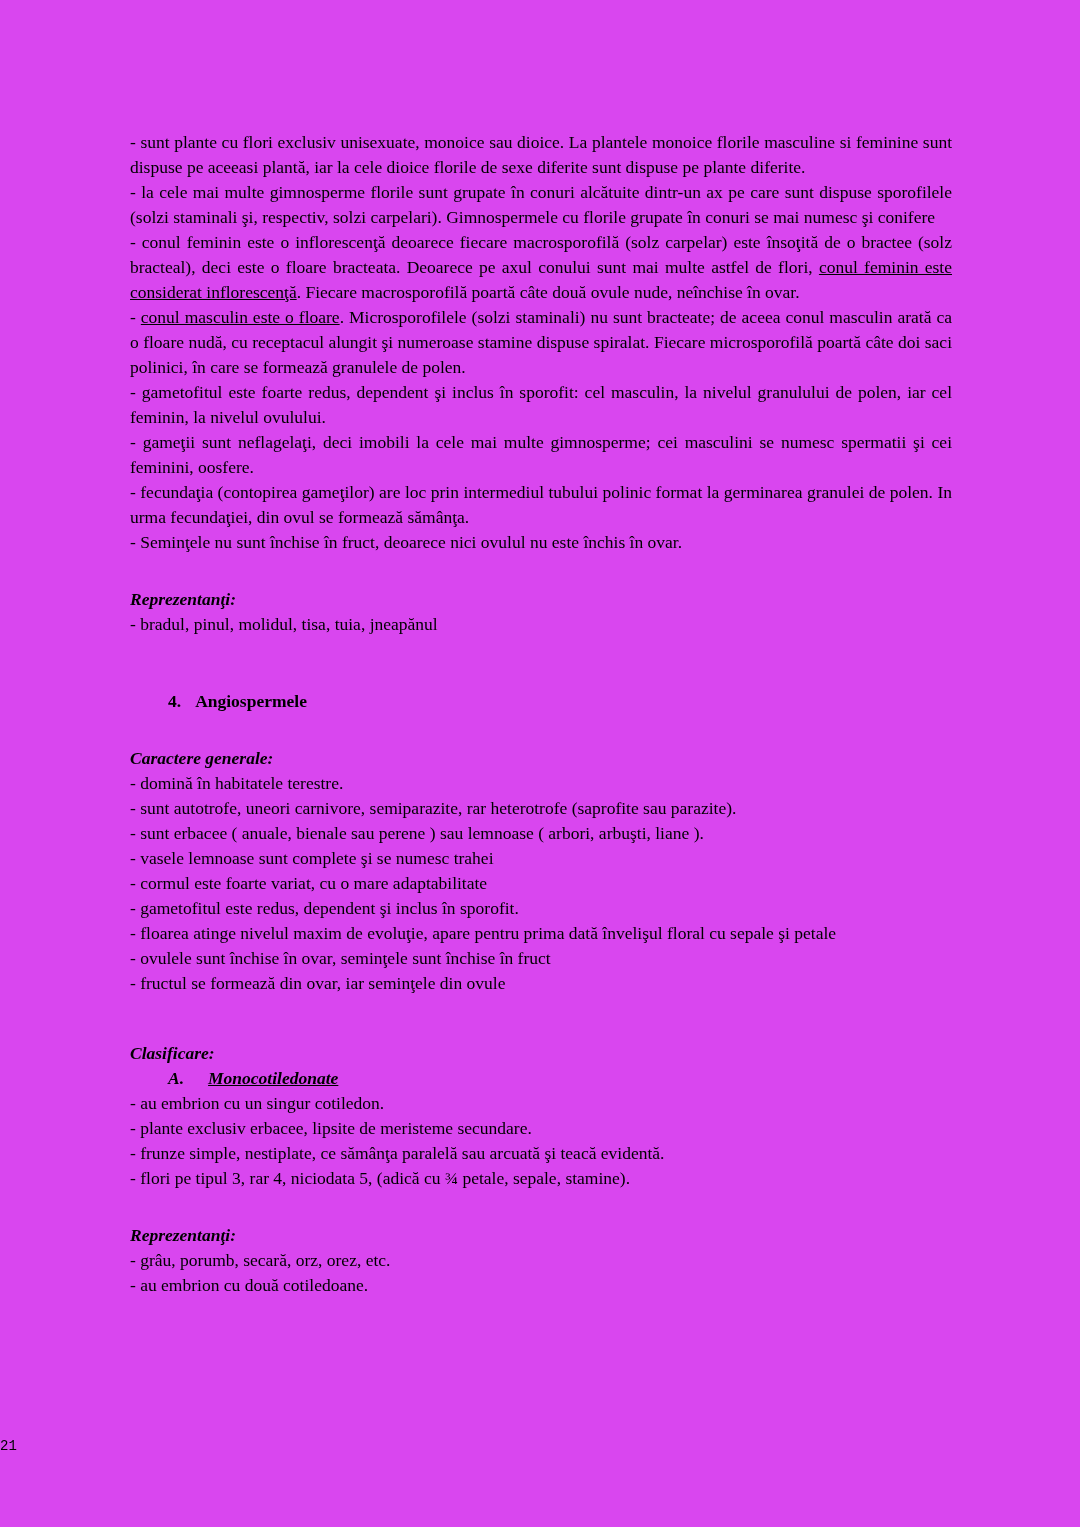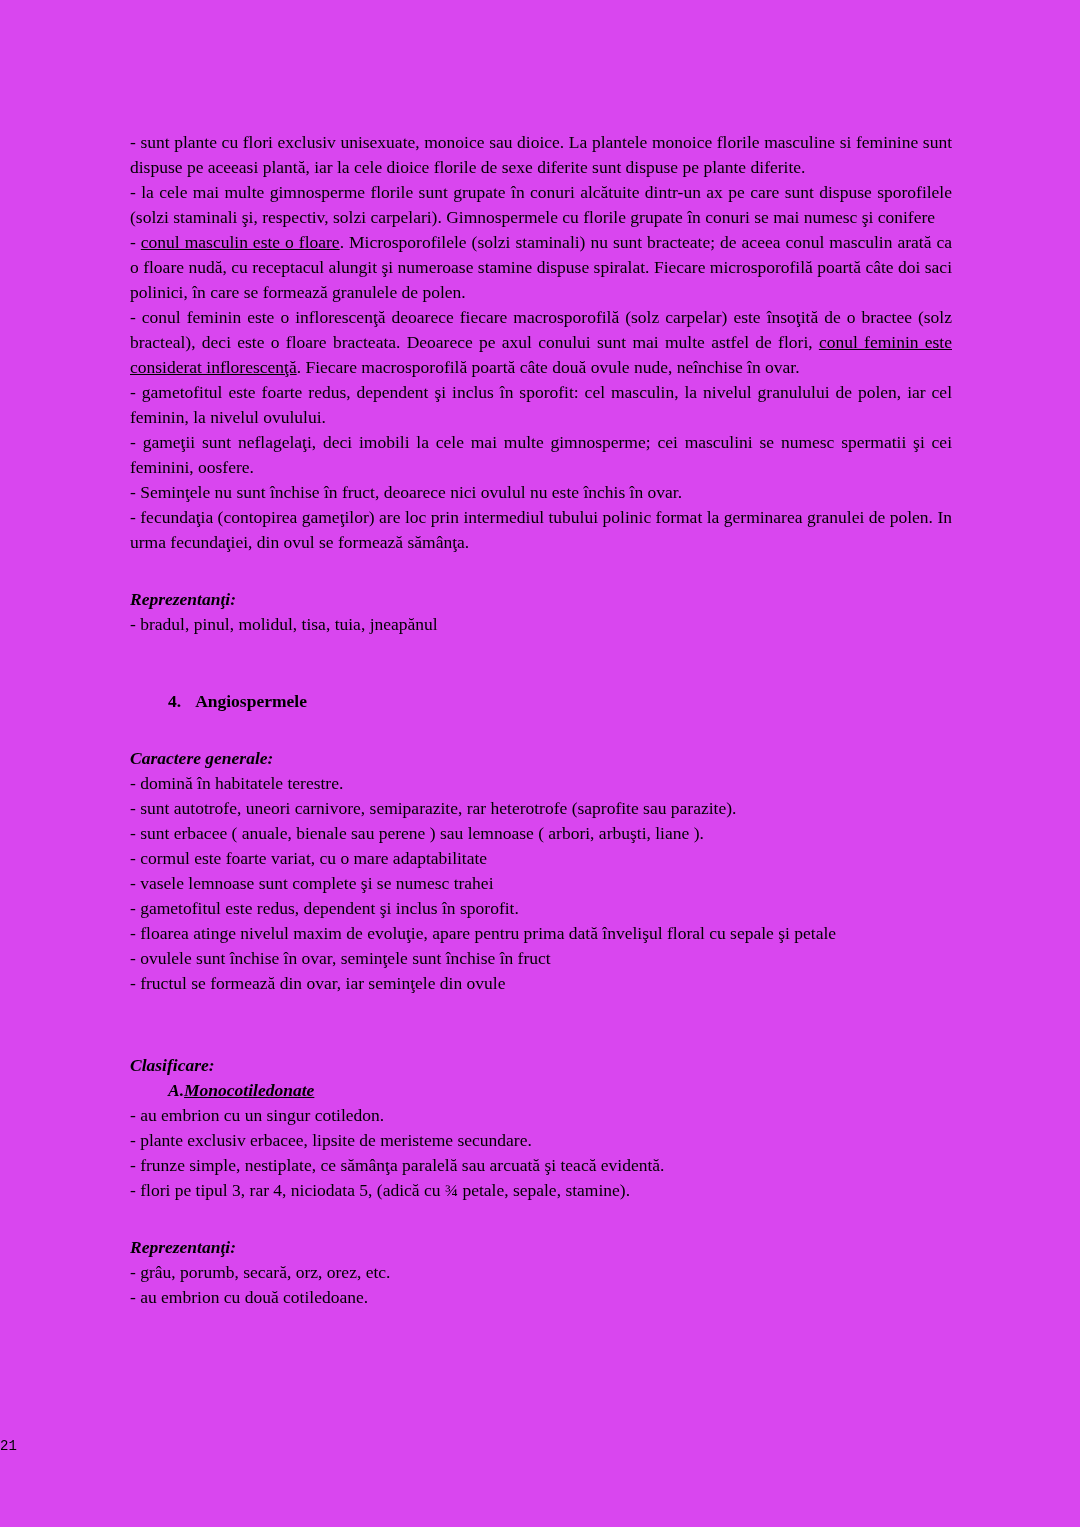--- a/index.html
+++ b/index.html
@@ -34,58 +34,58 @@
     text-align: left;
     margin-top: 52px;
   }
   .heading .h-title { margin-left: 14px; }
   .sub-heading {
     font-weight: bold;
     font-style: italic;
     padding-left: 38px;
     text-align: left;
   }
-  .sub-heading .h-title { margin-left: 0; }
-  .gap-top { margin-top: 57px; }
+  .sub-heading .h-title { margin-left: 24px; }
+  .gap-top { margin-top: 45px; }
   .footer-page-number {
     position: absolute;
     left: 0;
     right: 0;
     top: 1434px;
     text-align: left;
     font-family: Liberation Mono, monospace;
     font-size: 14px;
     color: #000000;
   }
 </style>
 </head>
 <body>
 
 <div class="page">
   <div class="content">
 
     <p>- sunt plante cu flori exclusiv unisexuate, monoice sau dioice. La plantele monoice florile masculine si feminine sunt dispuse pe aceeasi plantă, iar la cele dioice florile de sexe diferite sunt dispuse pe plante diferite.</p>
     <p>- la cele mai multe gimnosperme florile sunt grupate în conuri alcătuite dintr-un ax pe care sunt dispuse sporofilele (solzi staminali şi, respectiv, solzi carpelari). Gimnospermele cu florile grupate în conuri se mai numesc şi conifere</p>
+    <p><span>- conul feminin este o inflorescenţă deoarece fiecare macrosporofilă (solz carpelar) este însoţită de o bractee (solz bracteal), deci este o floare bracteata. Deoarece pe axul conului sunt mai multe astfel de flori, </span><span class="u">conul feminin este considerat inflorescenţă</span><span>. Fiecare macrosporofilă poartă câte două ovule nude, neînchise în ovar.</span></p>
     <p><span>- </span><span class="u">conul masculin este o floare</span><span>. Microsporofilele (solzi staminali) nu sunt bracteate; de aceea conul masculin arată ca o floare nudă, cu receptacul alungit şi numeroase stamine dispuse spiralat. Fiecare microsporofilă poartă câte doi saci polinici, în care se formează granulele de polen.</span></p>
-    <p><span>- conul feminin este o inflorescenţă deoarece fiecare macrosporofilă (solz carpelar) este însoţită de o bractee (solz bracteal), deci este o floare bracteata. Deoarece pe axul conului sunt mai multe astfel de flori, </span><span class="u">conul feminin este considerat inflorescenţă</span><span>. Fiecare macrosporofilă poartă câte două ovule nude, neînchise în ovar.</span></p>
     <p>- gametofitul este foarte redus, dependent şi inclus în sporofit: cel masculin, la nivelul granulului de polen, iar cel feminin, la nivelul ovulului.</p>
     <p>- gameţii sunt neflagelaţi, deci imobili la cele mai multe gimnosperme; cei masculini se numesc spermatii şi cei feminini, oosfere.</p>
+    <p>- fecundaţia (contopirea gameţilor) are loc prin intermediul tubului polinic format la germinarea granulei de polen. In urma fecundaţiei, din ovul se formează sămânţa.</p>
     <p>- Seminţele nu sunt închise în fruct, deoarece nici ovulul nu este închis în ovar.</p>
-    <p>- fecundaţia (contopirea gameţilor) are loc prin intermediul tubului polinic format la germinarea granulei de polen. In urma fecundaţiei, din ovul se formează sămânţa.</p>
     <p class="bi">Reprezentanţi:</p>
     <p>- bradul, pinul, molidul, tisa, tuia, jneapănul</p>
 
     <p class="heading"><span>4.</span><span class="h-title">Angiospermele</span></p>
     <p class="bi">Caractere generale:</p>
 
     <p>- domină în habitatele terestre.</p>
     <p>- sunt autotrofe, uneori carnivore, semiparazite, rar heterotrofe (saprofite sau parazite).</p>
     <p>- sunt erbacee ( anuale, bienale sau perene ) sau lemnoase ( arbori, arbuşti, liane ).</p>
+    <p>- vasele lemnoase sunt complete şi se numesc trahei</p>
     <p>- cormul este foarte variat, cu o mare adaptabilitate</p>
-    <p>- vasele lemnoase sunt complete şi se numesc trahei</p>
     <p>- gametofitul este redus, dependent şi inclus în sporofit.</p>
     <p>- floarea atinge nivelul maxim de evoluţie, apare pentru prima dată învelişul floral cu sepale şi petale</p>
     <p>- ovulele sunt închise în ovar, seminţele sunt închise în fruct</p>
     <p>- fructul se formează din ovar, iar seminţele din ovule</p>
 
     <p class="bi gap-top">Clasificare:</p>
 
     <p class="sub-heading"><span>A.</span><span class="h-title u">Monocotiledonate</span></p>
 
     <p>- au embrion cu un singur cotiledon.</p>

